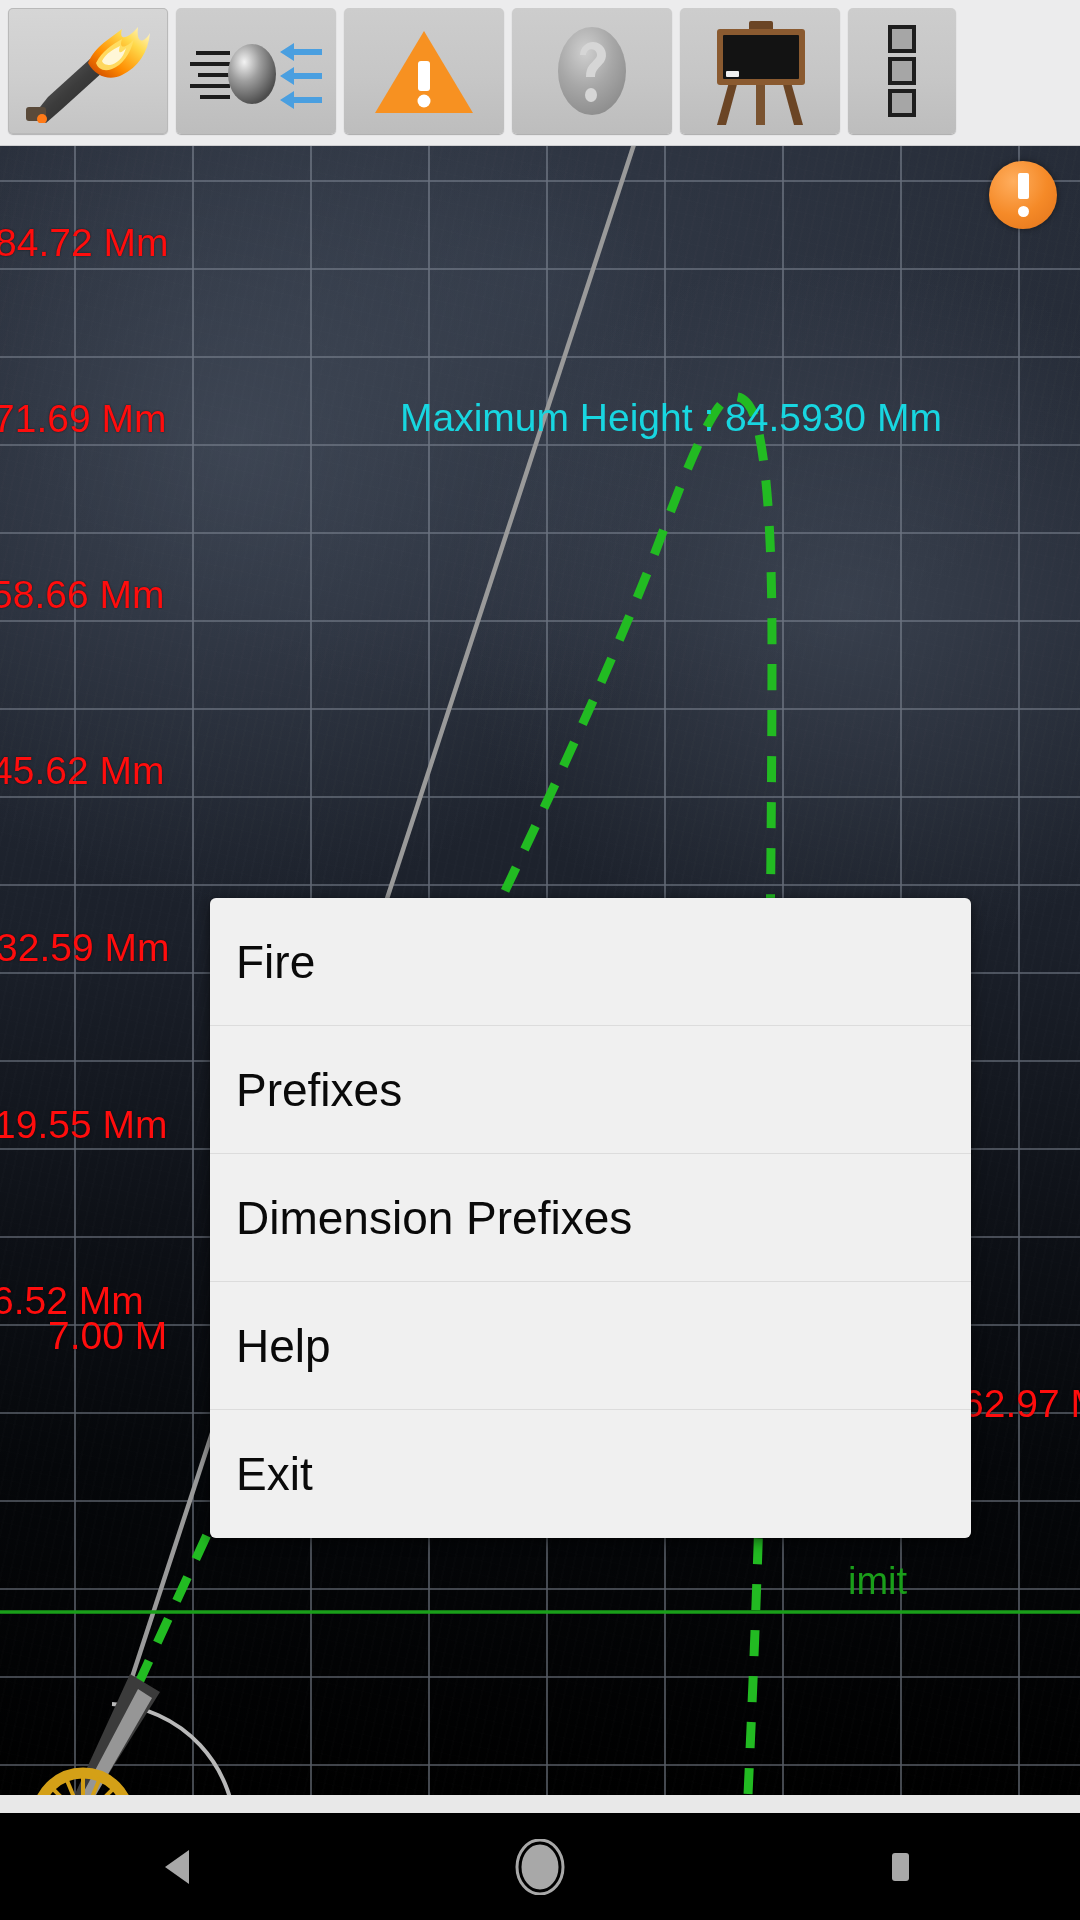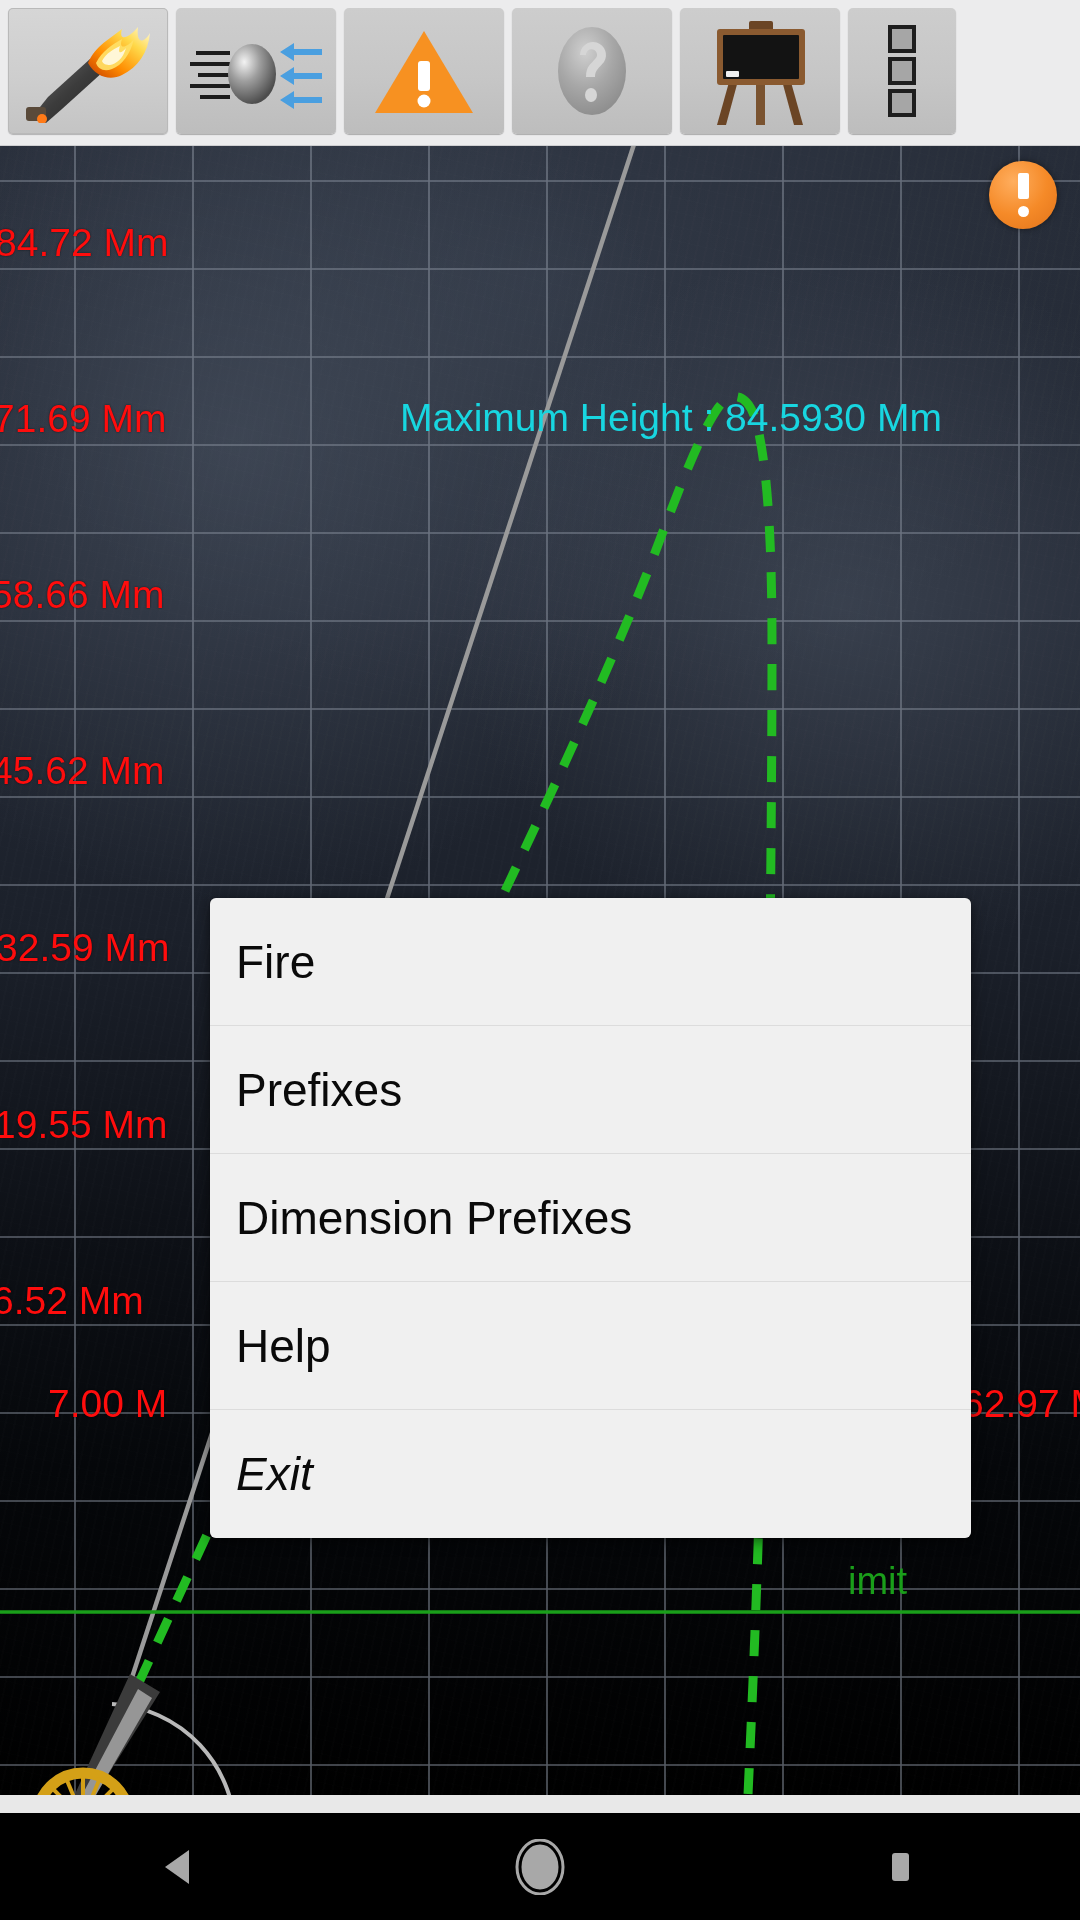--- a/index.html
+++ b/index.html
@@ -103,21 +103,21 @@
   }
   .menu-item{
     height:128px;
     display:flex; align-items:center;
     padding-left:26px;
     font-size:46px;
     color:#0a0a0a;
     border-bottom:1px solid #dcdcdc;
     background:#f0f0f0;
   }
-  .menu-item:last-child{ border-bottom:none;font-style:italic; }
+  .menu-item:last-child{ border-bottom:none; }
 
   
   #bottomStrip{
     position:absolute; left:0; top:1795px; width:1080px; height:18px;
     background:#e8e8e8;
   }
   #navbar{
     position:absolute; left:0; bottom:0; width:1080px; height:107px;
     background:#000;
     display:flex; align-items:center; justify-content:space-around;
@@ -307,21 +307,21 @@
   </svg>
 
   <div class="axis-label" style="left:-5px;  top:75px;">84.72 Mm</div>
   <div class="axis-label" style="left:-7px;  top:251px;">71.69 Mm</div>
   <div class="axis-label" style="left:-9px;  top:427px;">58.66 Mm</div>
   <div class="axis-label" style="left:-9px;  top:603px;">45.62 Mm</div>
   <div class="axis-label" style="left:-4px;  top:780px;">32.59 Mm</div>
   <div class="axis-label" style="left:-6px;  top:957px;">19.55 Mm</div>
   <div class="axis-label" style="left:-8px;  top:1133px;">6.52 Mm</div>
 
-  <div class="axis-label" style="left:48px;  top:1236px;">7.00 M</div>
+  <div class="axis-label" style="left:48px;  top:1168px;">7.00 M</div>
   <div class="axis-label" style="left:862px; top:1300px;">Mm</div>
   <div class="axis-label" style="left:962px; top:1236px;">62.97 M</div>
 
   <div id="maxHeightLabel" style="left:400px; top:250px;">Maximum Height : 84.5930 Mm</div>
 
   <div id="limitLabel" style="left:848px; top:1414px;">imit</div>
 
   <div id="warnBadge">
     <div class="bang"></div>
   </div>

